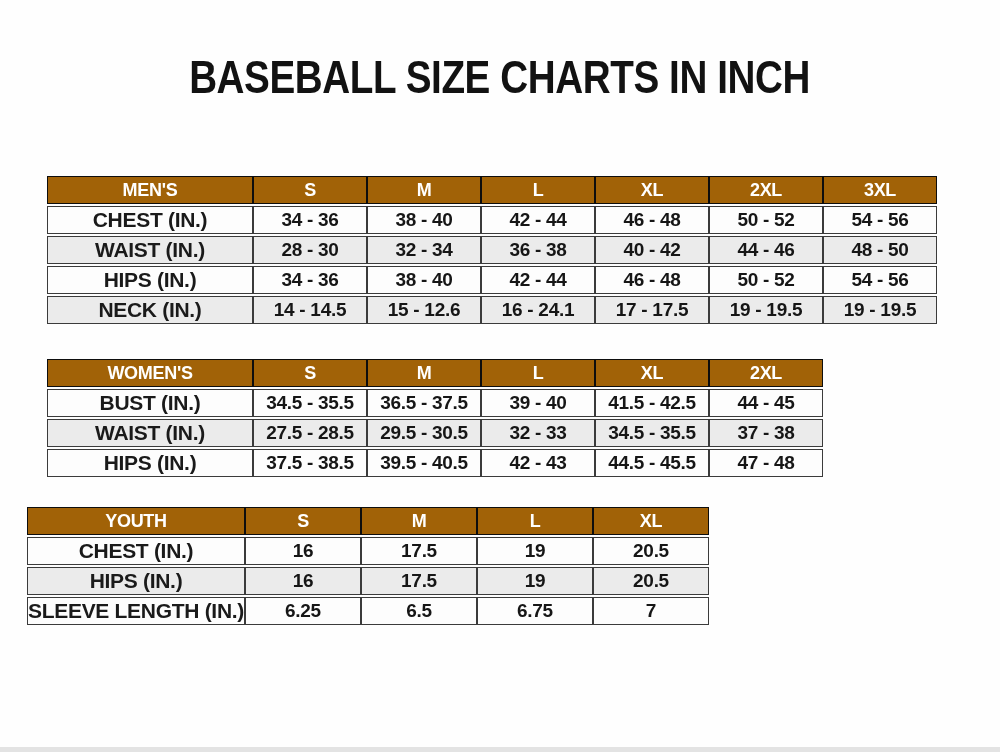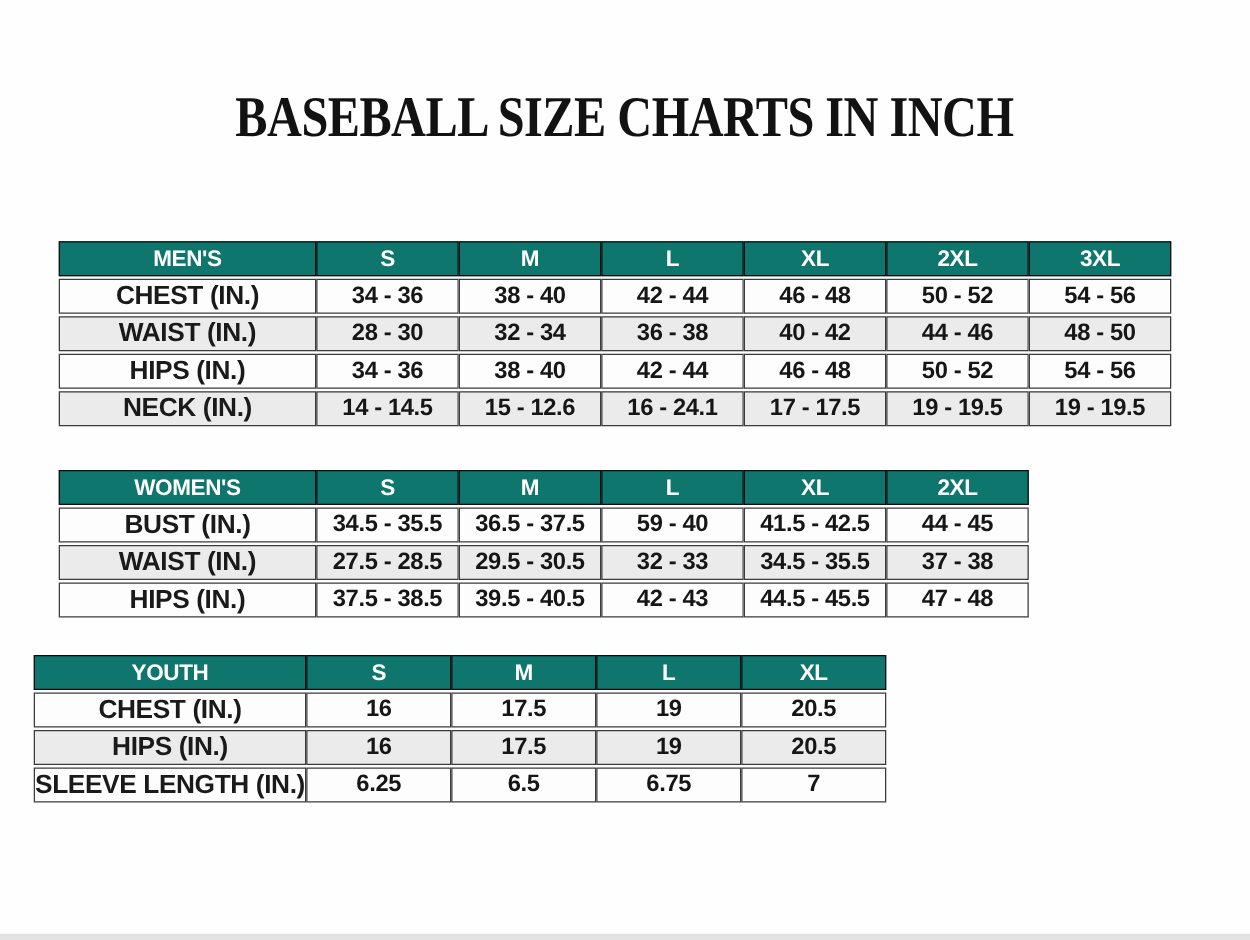--- a/index.html
+++ b/index.html
@@ -13,29 +13,28 @@
     position: relative;
   }
   .page {
     width: 1000px;
     height: 752px;
     position: relative;
     background: #fefefe;
   }
   .title {
     margin: 0;
-    padding-top: 70px;
+    padding-top: 53px;
     text-align: center;
     color: #121212;
     font-size: 46px;
     font-weight: bold;
     letter-spacing: -0.5px;
     line-height: 48px;
     white-space: nowrap;
-    font-family: Liberation Serif, serif;
   }
   .title > span {
     display: inline-block;
     transform: scaleX(0.84);
     transform-origin: center;
   }
   table.size-table {
     border-collapse: separate;
     border-spacing: 0 2px;
     table-layout: fixed;
@@ -47,21 +46,21 @@
     height: 26px;
     padding: 0;
     text-align: center;
     vertical-align: middle;
     font-weight: bold;
     letter-spacing: -0.3px;
     overflow: hidden;
     white-space: nowrap;
   }
   table.size-table th {
-    background: #0f766e;
+    background: #a16207;
     border-color: #0d0d0d;
     color: #ffffff;
     font-size: 18px;
   }
   table.size-table td.row-label {
     font-size: 21px;
     color: #1a1a1a;
   }
   table.size-table td.val {
     font-size: 19px;
@@ -173,21 +172,21 @@
         <th>L</th>
         <th>XL</th>
         <th>2XL</th>
       </tr>
     </thead>
     <tbody>
       <tr>
         <td class="row-label">BUST (IN.)</td>
         <td class="val">34.5 - 35.5</td>
         <td class="val">36.5 - 37.5</td>
-        <td class="val">59 - 40</td>
+        <td class="val">39 - 40</td>
         <td class="val">41.5 - 42.5</td>
         <td class="val">44 - 45</td>
       </tr>
       <tr>
         <td class="row-label">WAIST (IN.)</td>
         <td class="val">27.5 - 28.5</td>
         <td class="val">29.5 - 30.5</td>
         <td class="val">32 - 33</td>
         <td class="val">34.5 - 35.5</td>
         <td class="val">37 - 38</td>

